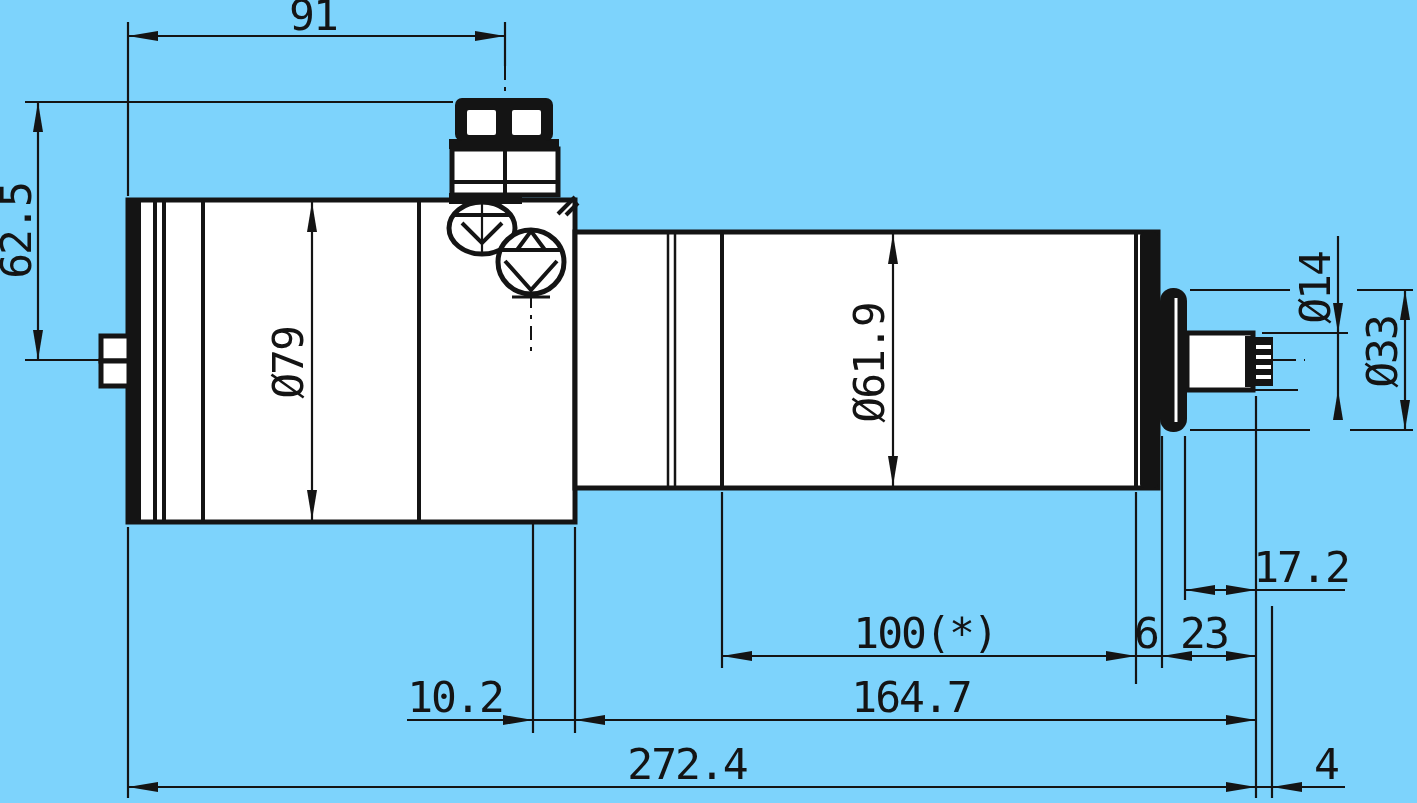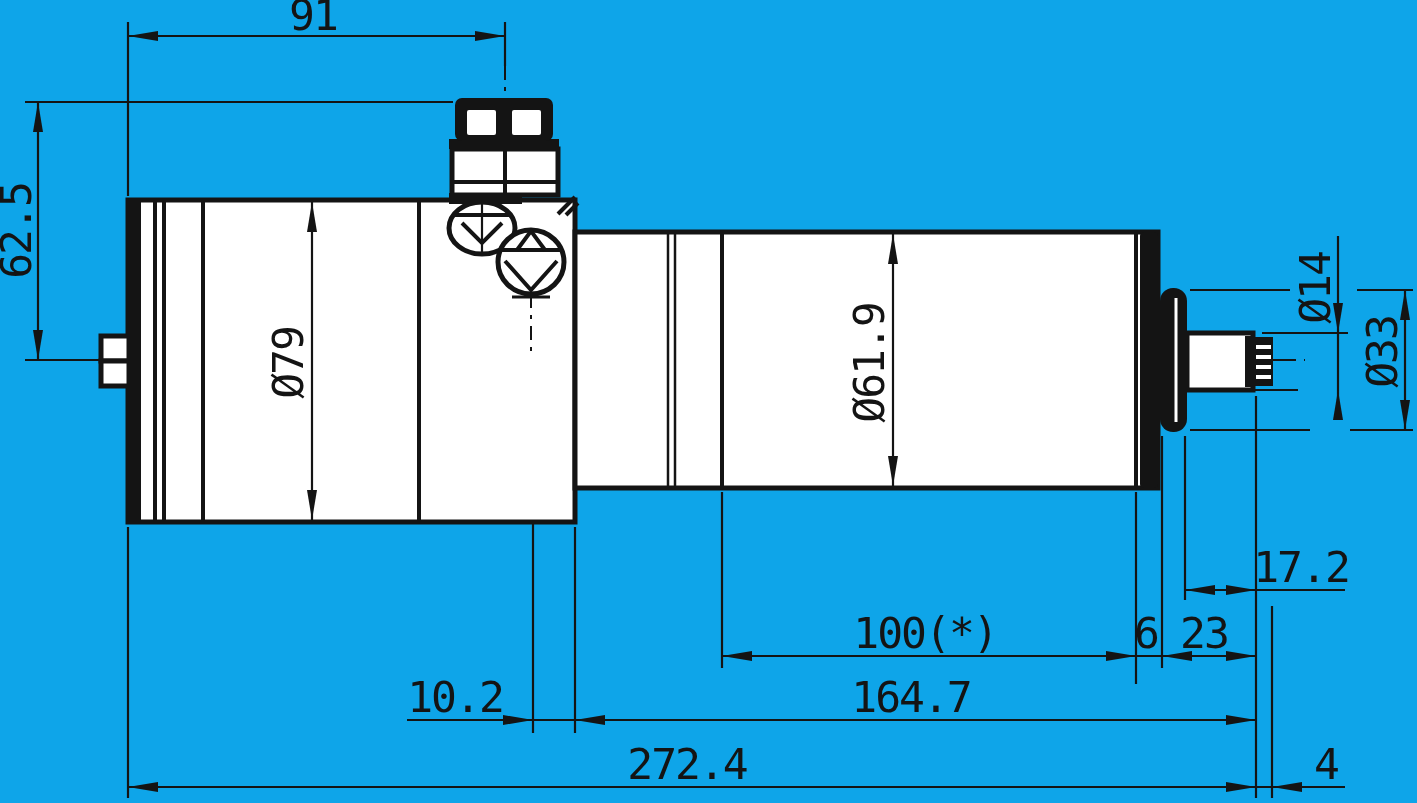--- a/index.html
+++ b/index.html
@@ -1,16 +1,16 @@
 <!DOCTYPE html>
 <html><head>
 <meta charset="utf-8">
 <style>
   html,body{margin:0;padding:0;background:#ffffff;}
-  .stage{position:relative;width:1417px;height:803px;background:#0ea5e9;overflow:hidden;}
+  .stage{position:relative;width:1417px;height:803px;background:#7dd3fc;overflow:hidden;}
   svg{display:block;}
   text{font-family:"DejaVu Sans Mono","Liberation Mono",monospace;font-size:43px;fill:#141414;letter-spacing:-2px;}
   .oln{fill:#ffffff;stroke:#141414;stroke-width:5;}
   .iln{stroke:#141414;stroke-width:4;fill:none;}
   .tln{stroke:#141414;stroke-width:2.2;fill:none;}
   .blk{fill:#141414;stroke:none;}
   .wht{fill:#ffffff;stroke:none;}
   .arr{fill:#141414;stroke:none;}
   .cl{stroke:#141414;stroke-width:2;fill:none;stroke-dasharray:30 8 8 8;}
   .dsh{stroke:#141414;stroke-width:2;fill:none;stroke-dasharray:14 7 4 7;}

